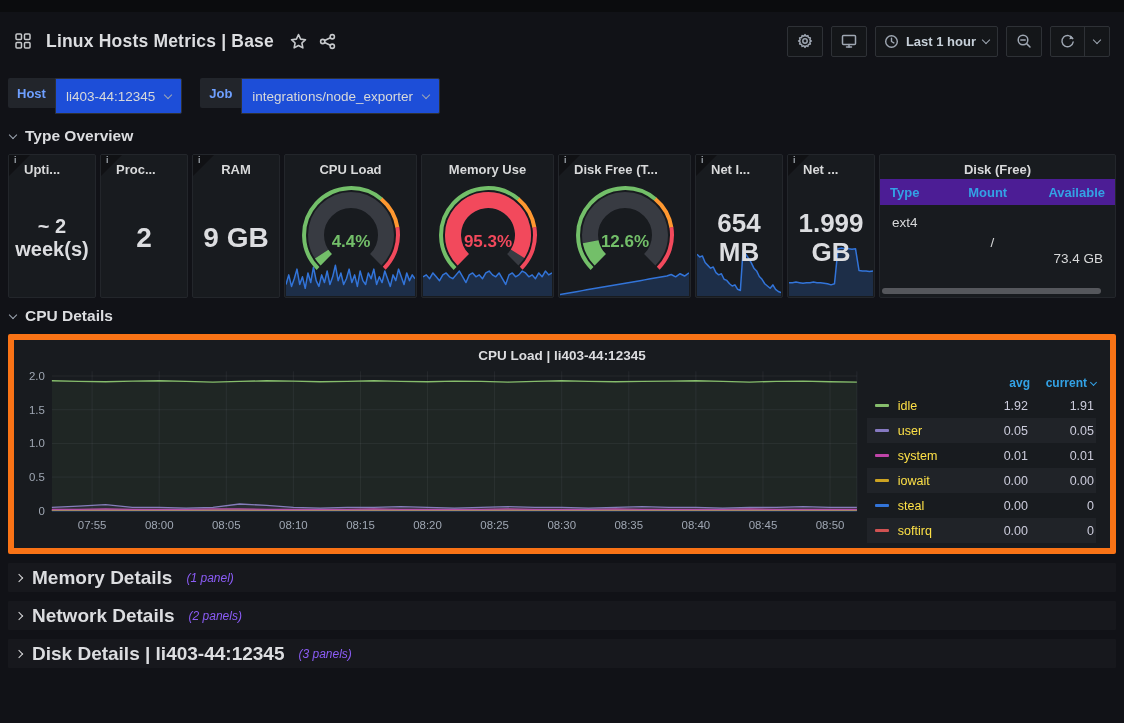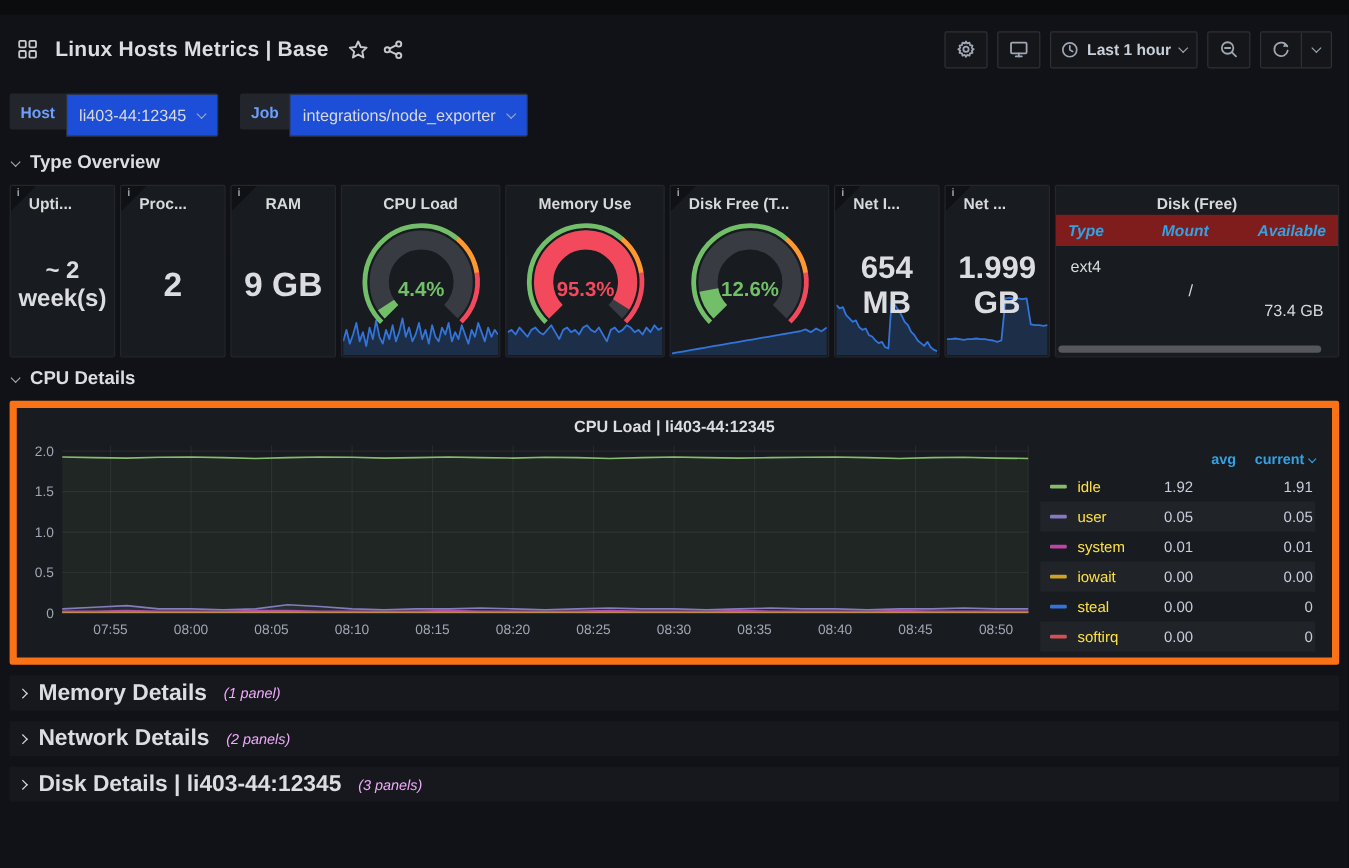--- a/index.html
+++ b/index.html
@@ -35,21 +35,21 @@
               font-size:13.5px;padding:0 10px;height:36px;cursor:pointer;font-family:inherit;border-radius:0 2px 2px 0;}
   .chip-value .chev{color:#9fa7b3;}
 
   
   .section-header{display:flex;align-items:center;gap:9px;padding:9px 8px 7px 10px;cursor:pointer;}
   .section-header .sh-title{font-size:15.5px;font-weight:700;color:#dcdde0;}
   .section-header .chev{color:#9fa7b3;}
   .collapsed-row{display:flex;align-items:center;gap:10px;background:#17181d;height:29px;margin:0 8px 9px 8px;
                  padding:0 8px;cursor:pointer;border-radius:1px;}
   .collapsed-row .sh-title{font-size:19px;font-weight:700;color:#dcdde0;}
-  .collapsed-row .sh-count{font-size:12px;font-style:italic;color:#f0abfc;margin-left:4px;text-align:right;}
+  .collapsed-row .sh-count{font-size:12px;font-style:italic;color:#8b5cf6;margin-left:4px;text-align:right;}
 
   
   .panel-row{display:flex;gap:4px;margin:2px 8px 0 8px;height:144px;}
   .panel{position:relative;background:#181b1f;border:1px solid #23262b;border-radius:2px;overflow:hidden;
          display:flex;flex-direction:column;}
   .w-sm{flex:0 0 88px;}
   .w-md{flex:0 0 133px;}
   .w-tbl{flex:1;}
   .panel-title{height:24px;padding-top:7px;font-size:13px;font-weight:600;color:#d8d9da;white-space:nowrap;
                overflow:hidden;z-index:3;}
@@ -61,22 +61,22 @@
   .stat-value{flex:1;display:flex;align-items:center;justify-content:center;text-align:center;
               font-weight:700;color:#dcdde0;z-index:2;line-height:1.15;}
   .v-uptime{font-size:20px;max-width:76px;margin:0 auto;}
   .v-big{font-size:28px;}
   .v-net{font-size:26px;max-width:80px;margin:0 auto;line-height:1.1;}
   .gauge-wrap{flex:1;display:flex;align-items:flex-start;justify-content:center;z-index:2;margin-top:0;}
   .spark{position:absolute;left:1px;right:1px;bottom:1px;z-index:1;display:block;width:calc(100% - 2px);}
   .spark.h40{height:40px;} .spark.h58{height:58px;}
 
   
-  .tbl-head{display:grid;grid-template-columns:1fr 1fr 1.3fr;background:#7f1d1d;height:26px;align-items:center;
-            padding:0 10px;font-style:italic;}
+  .tbl-head{display:grid;grid-template-columns:1fr 1fr 1.3fr;background:#4c1d95;height:26px;align-items:center;
+            padding:0 10px;}
   .tbl-head span{font-size:13px;font-weight:700;color:#33a2e5;}
   .th-mount{text-align:center;} .th-avail{text-align:right;}
   .tbl-row{position:relative;flex:1;padding:0 10px;font-size:13.5px;color:#d8d9da;}
   .cell-type{position:absolute;left:12px;top:10px;}
   .cell-mount{position:absolute;left:47%;top:30px;}
   .cell-avail{position:absolute;right:12px;top:46px;}
   .hscroll{position:absolute;left:2px;bottom:3px;height:6px;width:93%;background:#55575c;border-radius:3px;z-index:6;}
 
   
   .big-panel{position:relative;margin:2px 8px 0 8px;height:220px;background:#181b1f;border:6px solid #f97316;
@@ -85,21 +85,21 @@
   .chart-wrap{display:flex;padding:0 8px 0 2px;}
   .legend{width:236px;padding:10px 6px 0 0;}
   .lg-head{display:flex;justify-content:flex-end;align-items:center;height:20px;font-size:12px;font-weight:700;color:#33a2e5;}
   .lg-head .h-avg{width:58px;text-align:right;}
   .lg-head .h-cur{width:66px;text-align:right;display:flex;justify-content:flex-end;align-items:center;gap:4px;cursor:pointer;}
   .lg-head .chev{width:5px;height:5px;margin-top:-2px;}
   .lg-row{display:flex;align-items:center;height:25px;font-size:12.5px;padding:0 2px 0 8px;}
   .lg-row.alt{background:rgba(204,204,220,0.05);}
   .lg-swatch{width:14px;height:2.5px;border-radius:1px;margin-right:9px;flex:0 0 auto;}
   .lg-name{flex:1;color:#fde047;cursor:pointer;}
-  .lg-avg{width:58px;text-align:left;color:#ccccdc;}
+  .lg-avg{width:58px;text-align:right;color:#ccccdc;}
   .lg-cur{width:66px;text-align:right;color:#ccccdc;}
 
   svg{display:block;}
   .icon-svg{stroke:currentColor;fill:none;stroke-width:1.5;stroke-linecap:round;stroke-linejoin:round;}
 </style>
 </head>
 <body>
 
 <div class="app">
 

